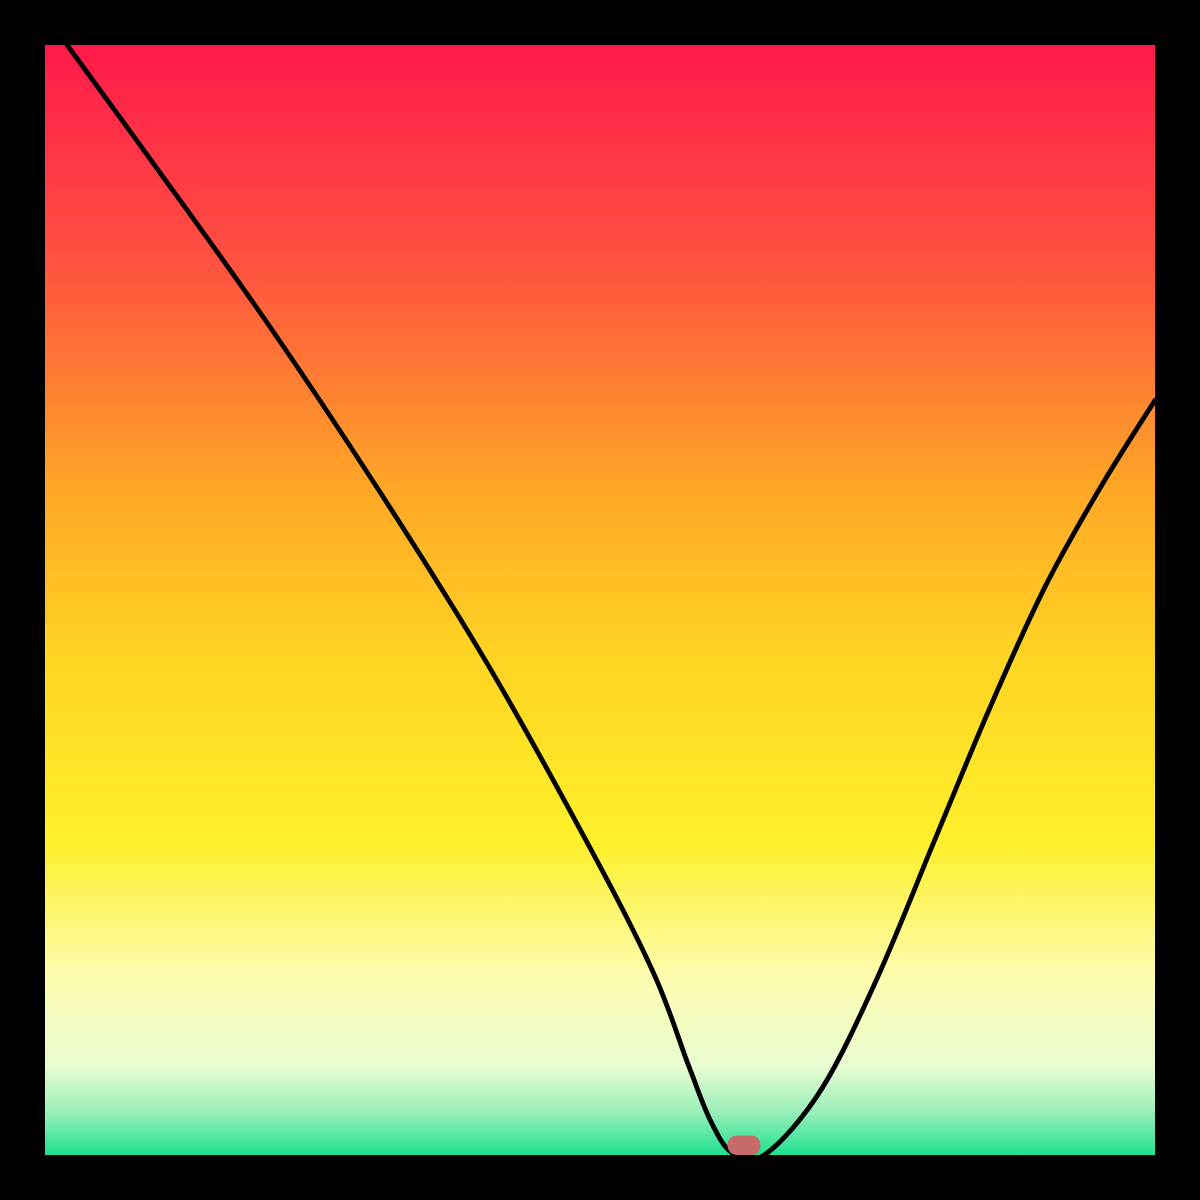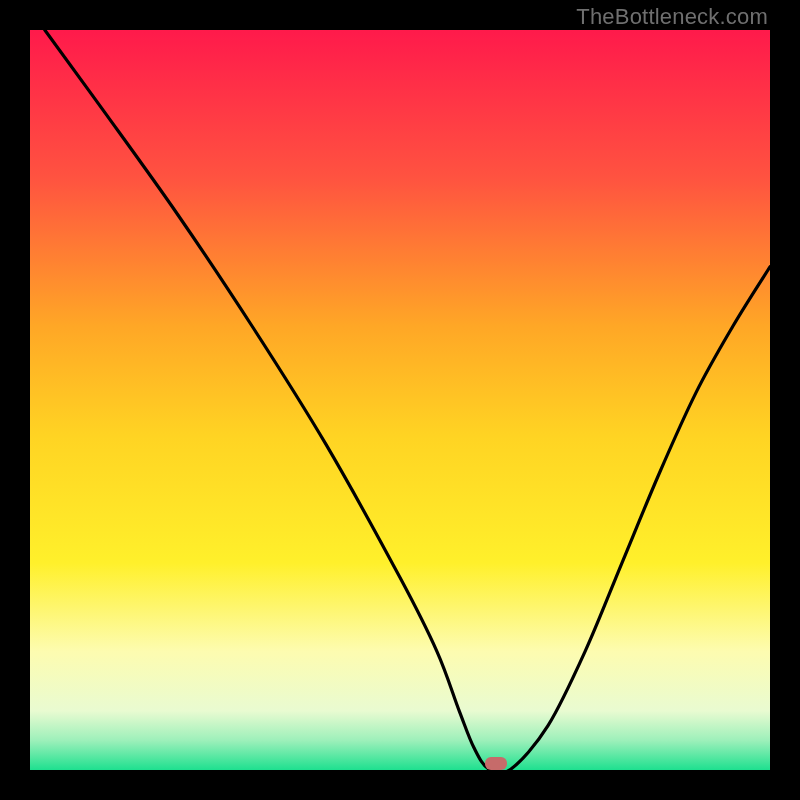--- a/index.html
+++ b/index.html
@@ -55,21 +55,20 @@
     color: #6f6f6f;
     font-size: 22px;
     font-weight: 500;
     letter-spacing: 0.2px;
   }
 </style>
 </head>
 <body>
 
 <div id="frame">
-  <div id="watermark">TheBottleneck.com</div>
 
   <div id="plot-area">
     <div id="gradient-bg" style="background: linear-gradient(rgb(255, 26, 75) 0%, rgb(255, 83, 64) 20%, rgb(255, 167, 38) 40%, rgb(255, 212, 35) 55%, rgb(255, 240, 43) 72%, rgb(253, 252, 176) 84%, rgb(233, 251, 209) 92%, rgb(157, 240, 186) 96%, rgb(30, 224, 143) 100%);"></div>
 
     <svg id="curve-svg" viewBox="0 0 740 740" preserveAspectRatio="none">
       <path id="curve-path" fill="none" stroke="#000000" stroke-width="3.2" stroke-linecap="round" stroke-linejoin="round" d="M 14.8 0.0 C 24.7 13.6, 51.8 50.6, 74.0 81.4 C 96.2 112.2, 123.3 149.2, 148.0 185.0 C 172.7 220.8, 197.3 257.8, 222.0 296.0 C 246.7 334.2, 271.3 372.5, 296.0 414.4 C 320.7 456.3, 351.5 513.1, 370.0 547.6 C 388.5 582.1, 397.1 599.4, 407.0 621.6 C 416.9 643.8, 423.0 664.8, 429.2 680.8 C 435.4 696.8, 439.1 708.1, 444.0 717.8 C 448.9 727.5, 452.6 735.5, 458.8 739.0 C 465.0 742.5, 471.1 746.2, 481.0 739.0 C 490.9 731.8, 505.7 715.2, 518.0 695.6 C 530.3 676.0, 542.7 648.7, 555.0 621.6 C 567.3 594.5, 579.7 562.4, 592.0 532.8 C 604.3 503.2, 616.7 472.4, 629.0 444.0 C 641.3 415.6, 653.7 387.3, 666.0 362.6 C 678.3 337.9, 690.7 317.0, 703.0 296.0 C 715.3 275.0, 733.8 246.7, 740.0 236.8"></path>
     </svg>
 
     <div id="marker" style="left: 455.1px; top: 726.68px; width: 22.2px; height: 13.32px; background: rgb(198, 107, 106);"></div>
   </div>

